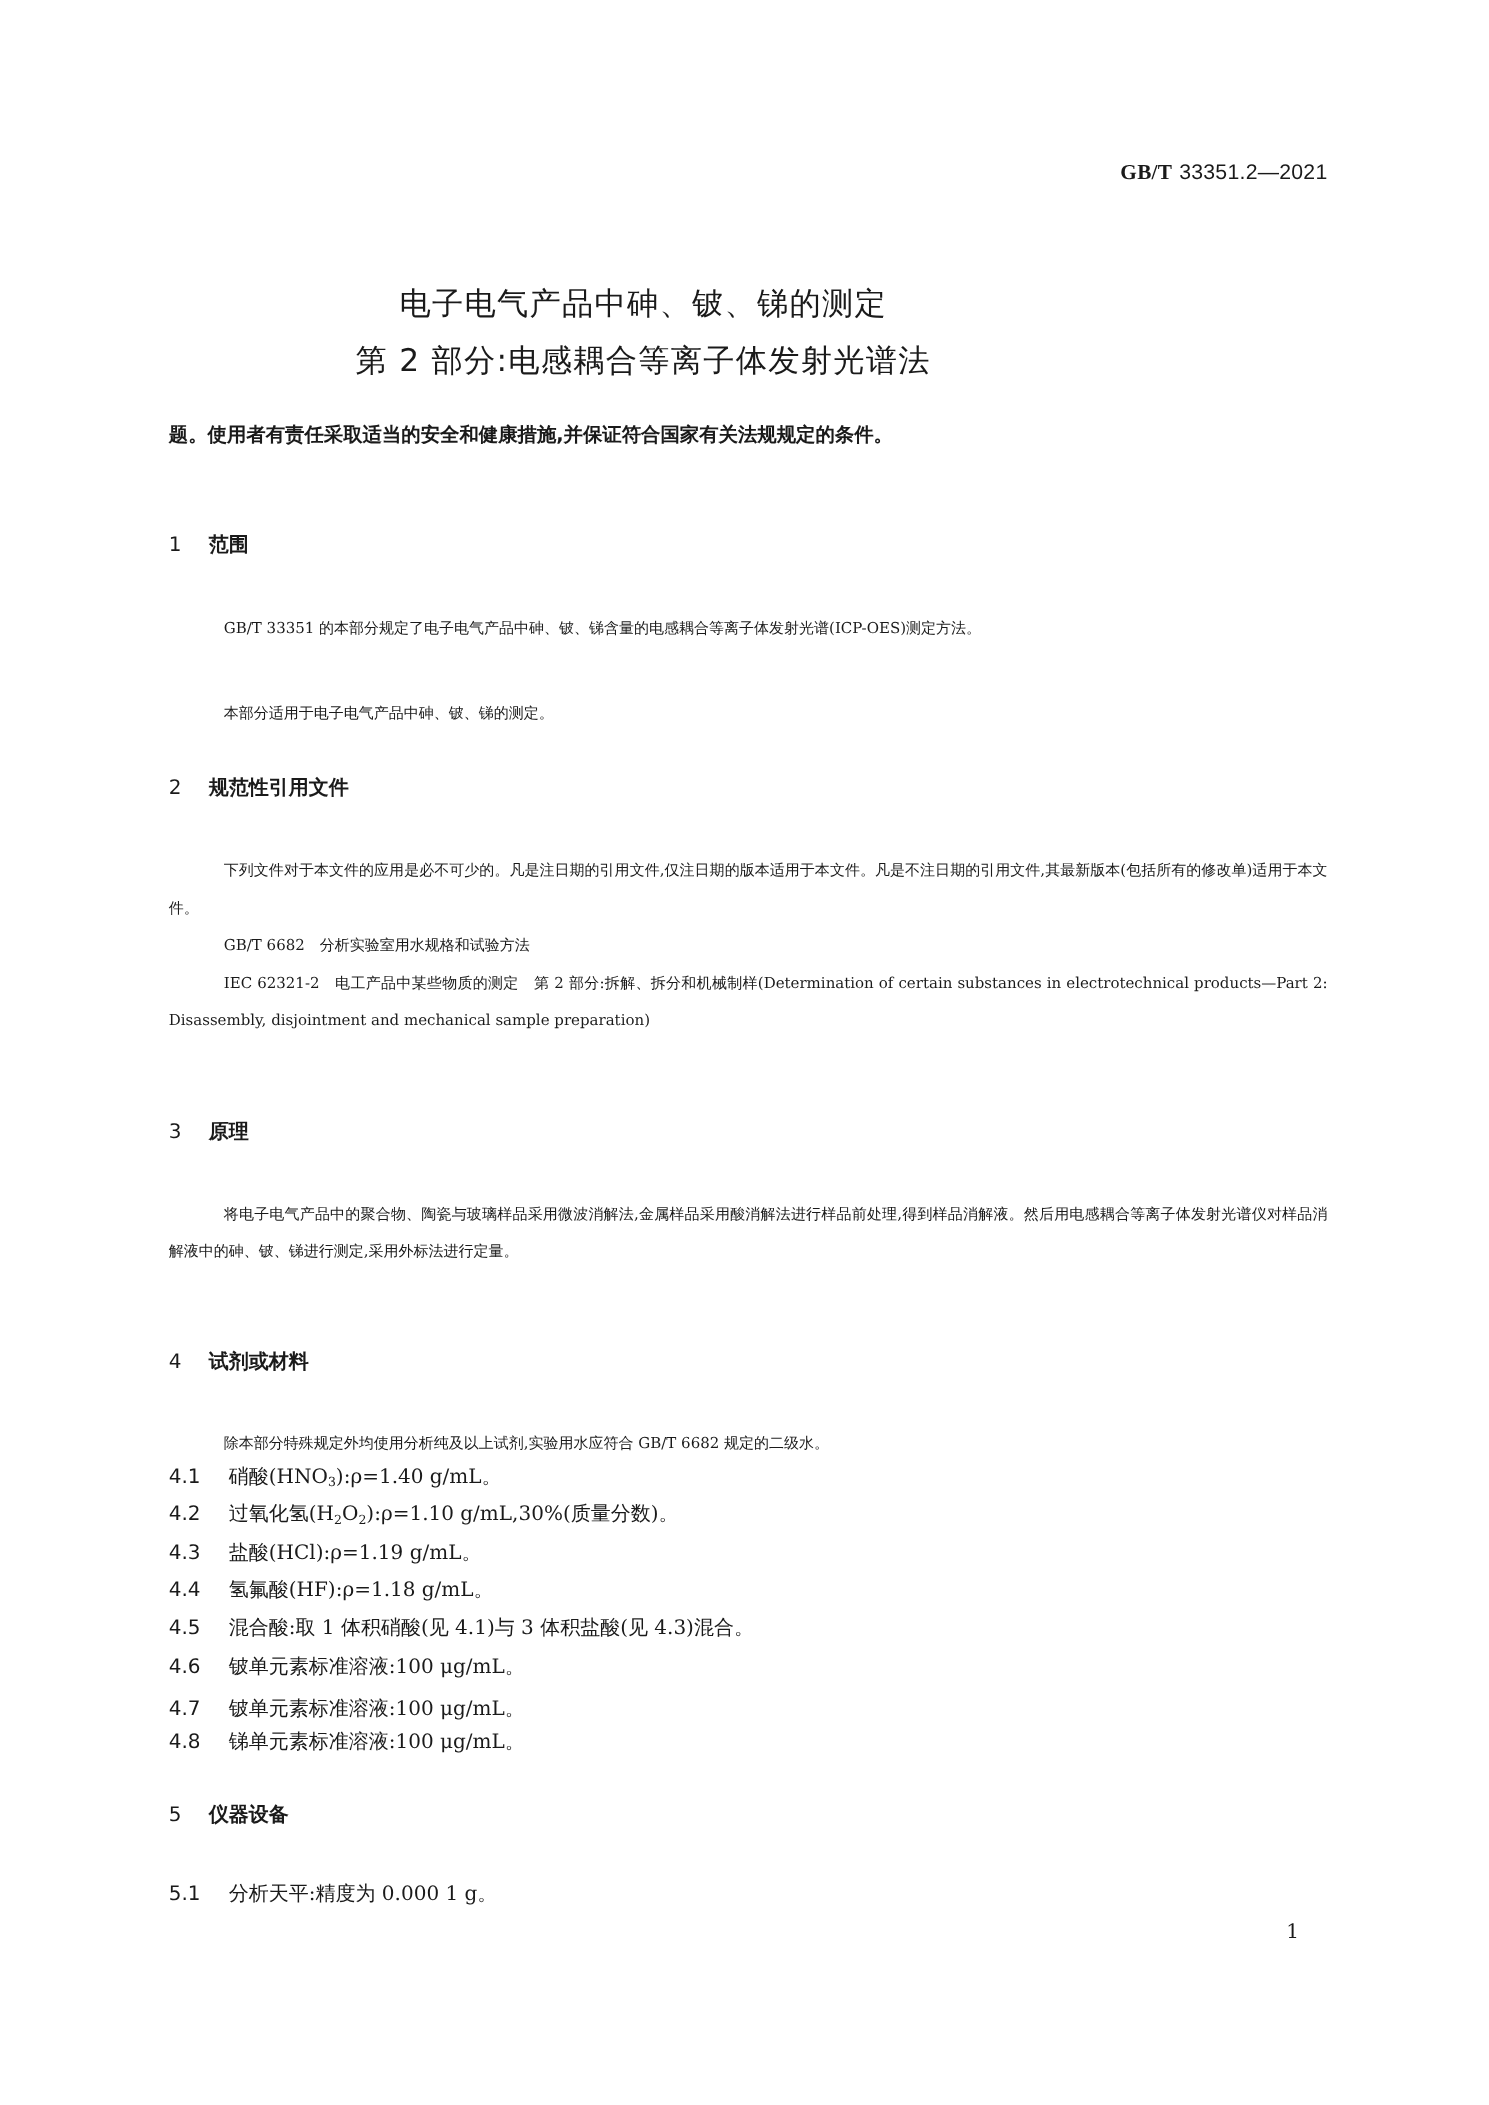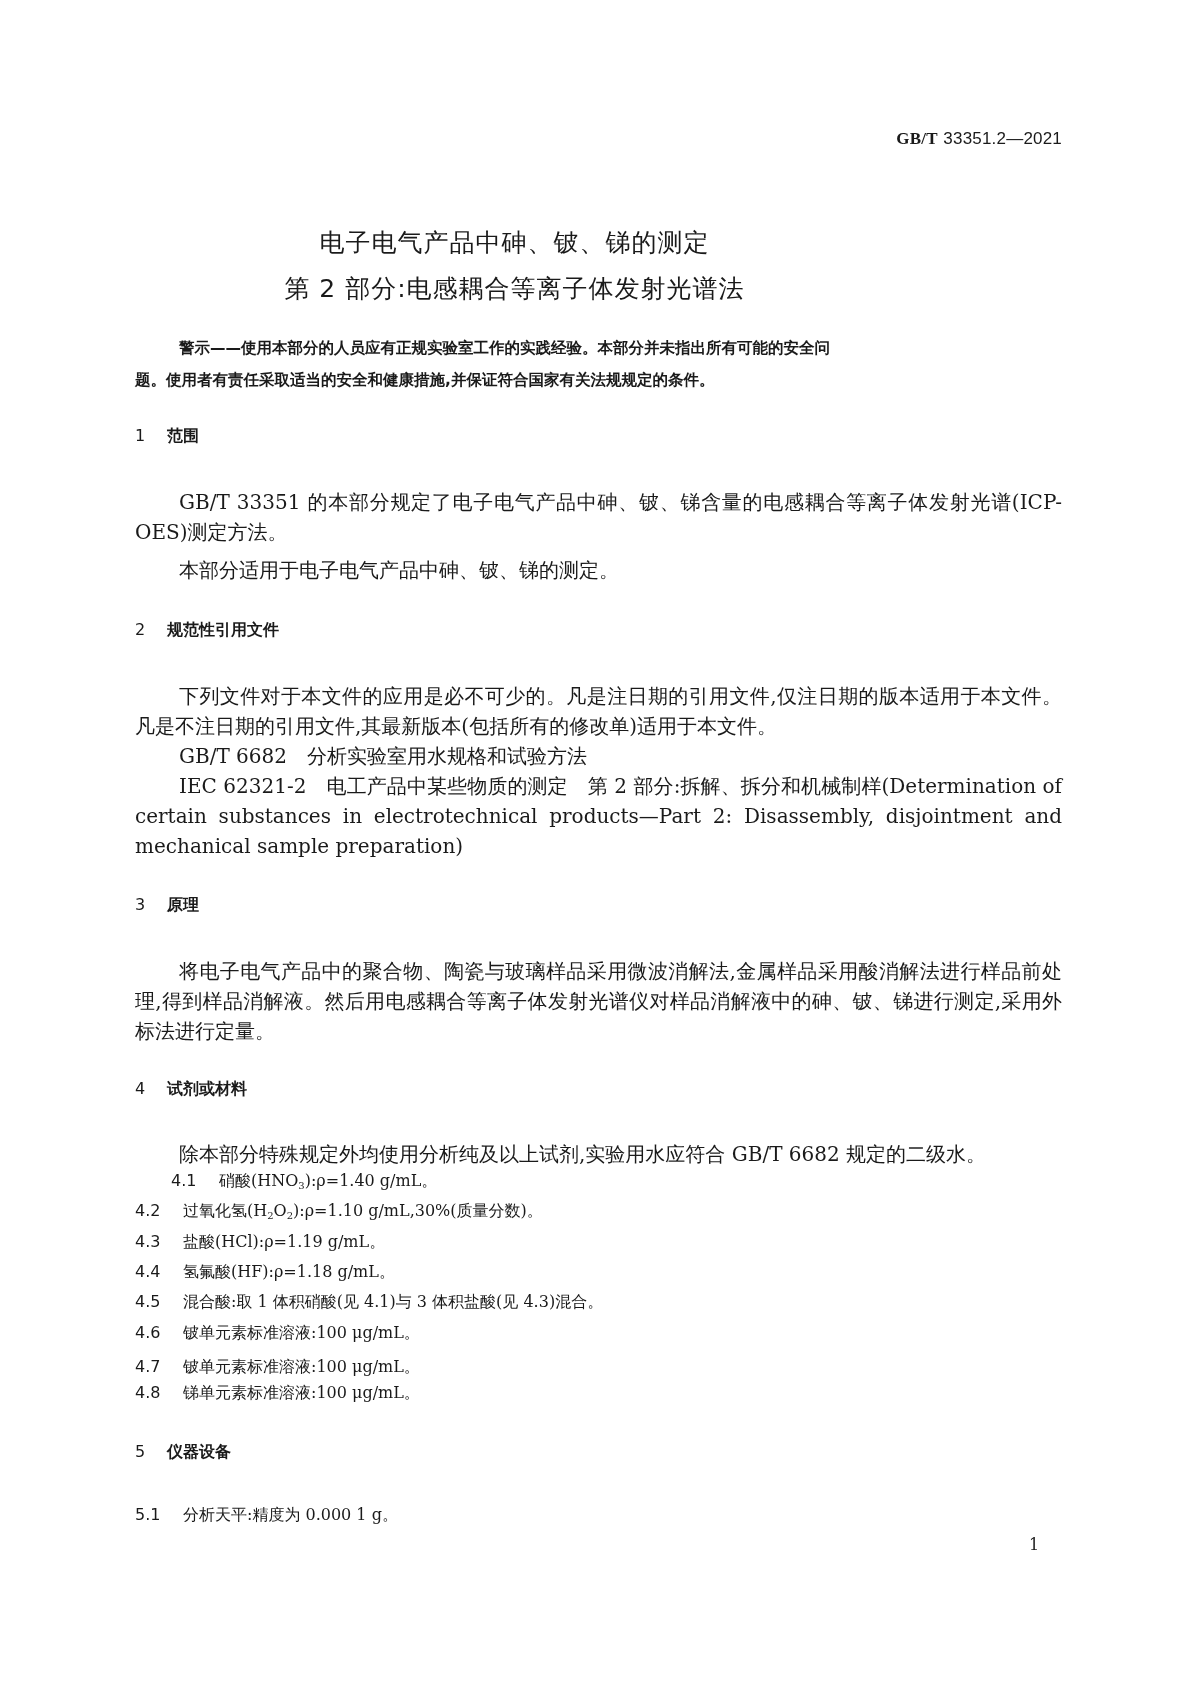--- a/index.html
+++ b/index.html
@@ -9,41 +9,40 @@
   .std-code { right: 129px; top: 128px; font-size: 17px; letter-spacing: 0.2px; text-align: center; }
   .std-code .gbt { font-family: "Liberation Serif", serif; font-weight: bold; }
   .std-code .num { font-family: "Liberation Sans", sans-serif; }
   .title { left: 0; width: 1029px; text-align: center; font-family: "DejaVu Sans", sans-serif;
            font-size: 25px; letter-spacing: 1px; }
   .warn { left: 135px; width: 927px; font-family: "DejaVu Sans", sans-serif; font-weight: bold;
           font-size: 15.5px; line-height: 32px; white-space: normal; text-align: justify; }
   .warn .first { padding-left: 44px; }
   .heading { left: 135px; font-family: "DejaVu Sans", sans-serif; font-weight: bold; font-size: 16px; }
   .heading .no { display: inline-block; width: 32px; font-weight: normal; }
-  .para { left: 135px; width: 927px; font-size: 20px; line-height: 30px; white-space: normal;
+  .para { left: 135px; width: 927px; font-size: 12px; line-height: 30px; white-space: normal;
           text-align: justify; }
   .indent { text-indent: 44px; }
   .item { left: 135px; font-size: 16px; }
   .item .no { display: inline-block; width: 48px; font-family: "DejaVu Sans", sans-serif; }
   .pagenum { left: 1029px; top: 1535px; font-size: 16px; }
   sub { font-size: 10px; vertical-align: -3px; }
 </style>
 </head>
 <body>
 
 <div class="abs std-code">
   <span class="gbt">GB/T</span>
   <span class="num">33351.2—2021</span>
 </div>
 
 <div class="abs title" style="top:226px;">电子电气产品中砷、铍、锑的测定</div>
 <div class="abs title" style="top:272px;">第 2 部分:电感耦合等离子体发射光谱法</div>
 
 <div class="abs warn" style="top:332px;">
-  <div class="first">警示——使用本部分的人员应有正规实验室工作的实践经验。本部分并未指出所有可能的安全问</div>
   <div>题。使用者有责任采取适当的安全和健康措施,并保证符合国家有关法规规定的条件。</div>
 </div>
 
 <div class="abs heading" style="top:426px;">
   <span class="no">1</span><span>范围</span>
 </div>
 <div class="abs para indent" style="top:487px;">GB/T 33351 的本部分规定了电子电气产品中砷、铍、锑含量的电感耦合等离子体发射光谱(ICP-OES)测定方法。</div>
 <div class="abs para indent" style="top:555px;">本部分适用于电子电气产品中砷、铍、锑的测定。</div>
 
 <div class="abs heading" style="top:620px;">
@@ -56,21 +55,21 @@
 <div class="abs heading" style="top:895px;">
   <span class="no">3</span><span>原理</span>
 </div>
 <div class="abs para indent" style="top:956px;">将电子电气产品中的聚合物、陶瓷与玻璃样品采用微波消解法,金属样品采用酸消解法进行样品前处理,得到样品消解液。然后用电感耦合等离子体发射光谱仪对样品消解液中的砷、铍、锑进行测定,采用外标法进行定量。</div>
 
 <div class="abs heading" style="top:1079px;">
   <span class="no">4</span><span>试剂或材料</span>
 </div>
 <div class="abs para indent" style="top:1139px;">除本部分特殊规定外均使用分析纯及以上试剂,实验用水应符合 GB/T 6682 规定的二级水。</div>
 
-<div class="abs item" style="top:1171px;margin-left:36px;">
+<div class="abs item" style="top:1171px;">
   <span class="no">4.1</span><span>硝酸(HNO</span><sub>3</sub><span>):ρ=1.40 g/mL。</span>
 </div>
 <div class="abs item" style="top:1201px;">
   <span class="no">4.2</span><span>过氧化氢(H</span><sub>2</sub><span>O</span><sub>2</sub><span>):ρ=1.10 g/mL,30%(质量分数)。</span>
 </div>
 <div class="abs item" style="top:1232px;">
   <span class="no">4.3</span><span>盐酸(HCl):ρ=1.19 g/mL。</span>
 </div>
 <div class="abs item" style="top:1262px;">
   <span class="no">4.4</span><span>氢氟酸(HF):ρ=1.18 g/mL。</span>

